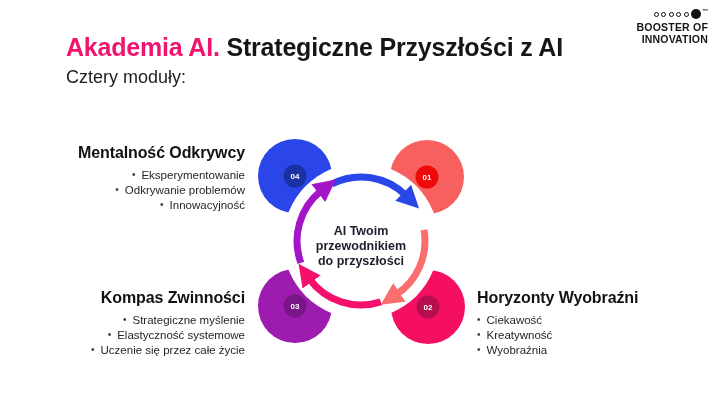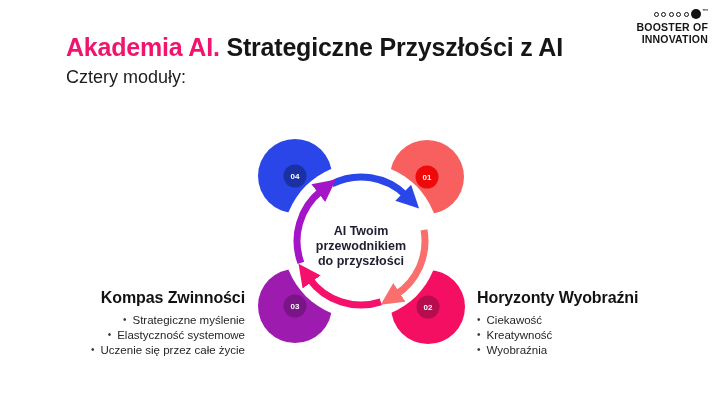--- a/index.html
+++ b/index.html
@@ -154,20 +154,26 @@
       <span class="logo-dot"></span>
       <span class="logo-dot"></span>
       <span class="logo-dot filled"></span>
       <span class="logo-tm">™</span>
     </div>
     <div class="logo-text">BOOSTER OF</div>
     <div class="logo-text">INNOVATION</div>
   </div>
 
   <div class="module align-right module-tl">
+    <h2>Mentalność Odkrywcy</h2>
+    <ul>
+      <li>Eksperymentowanie</li>
+      <li>Odkrywanie problemów</li>
+      <li>Innowacyjność</li>
+    </ul>
   </div>
 
 
   <div class="module align-right module-bl">
     <h2>Kompas Zwinności</h2>
     <ul>
       <li>Strategiczne myślenie</li>
       <li>Elastyczność systemowe</li>
       <li>Uczenie się przez całe życie</li>
     </ul>

